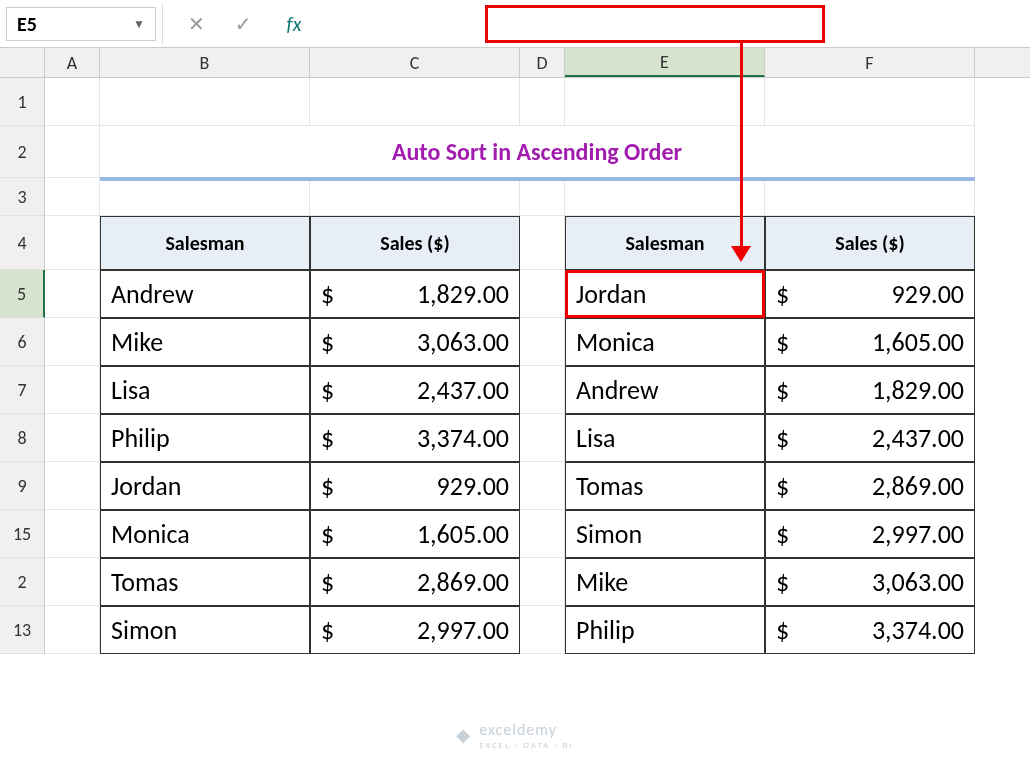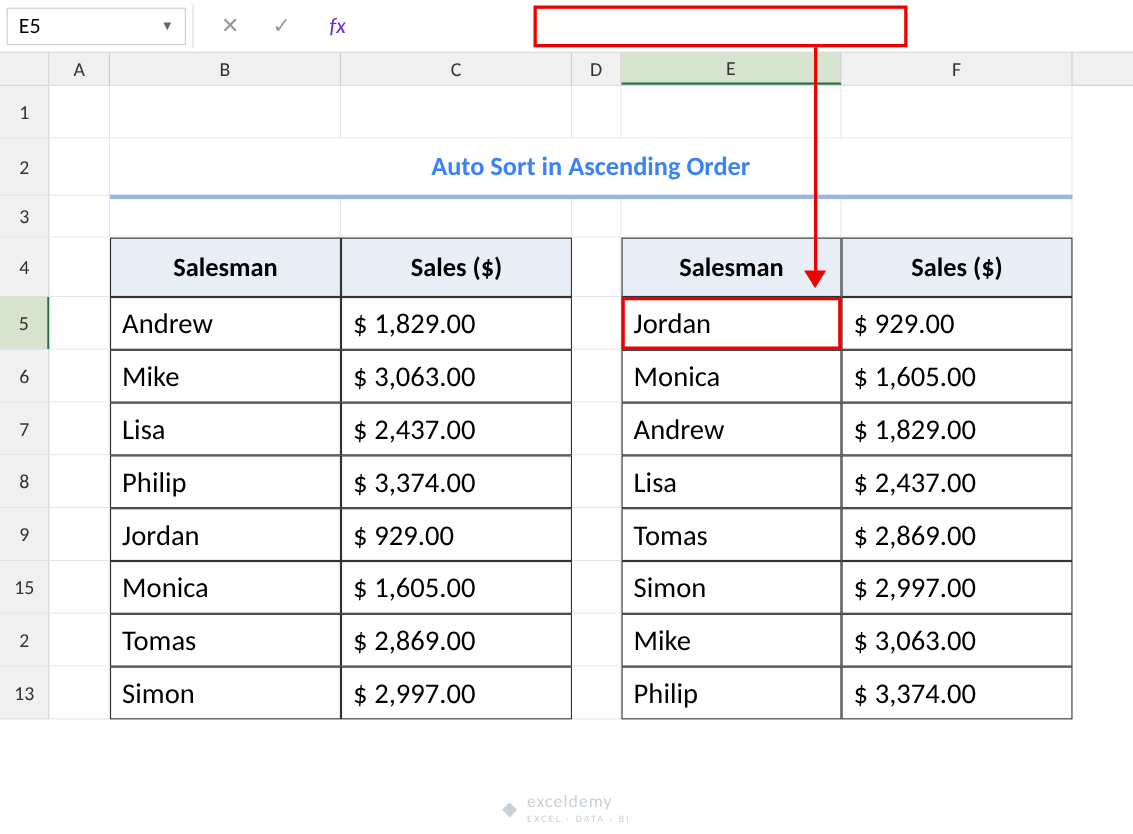--- a/index.html
+++ b/index.html
@@ -1,25 +1,25 @@
 <!DOCTYPE html>
 <html><head>
 <meta charset="utf-8">
 <style>
 * { box-sizing: border-box; margin: 0; padding: 0; }
 body { font-family: Calibri, Arial, sans-serif; background: #fff; overflow: hidden; width: 1030px; height: 758px; position: relative; }
 
 
 .formula-bar { display: flex; align-items: center; height: 48px; border-bottom: 1px solid #ccc; background: #fff; }
-.name-box { width: 163px; height: 34px; border: 1px solid #ccc; margin: 0 6px; display: flex; align-items: center; padding: 0 10px; font-size: 20px; background: #fff; }
+.name-box { width: 150px; height: 34px; border: 1px solid #ccc; margin: 0 6px; display: flex; align-items: center; padding: 0 10px; font-size: 20px; background: #fff; font-weight: bold; }
 .name-box-arrow { margin-left: auto; color: #666; font-size: 12px; }
 .fb-sep { width: 1px; height: 40px; background: #ddd; }
 .fb-btns { display: flex; align-items: center; gap: 30px; padding: 0 25px; color: #999; }
 .fb-btn { font-size: 20px; }
-.fx-label { font-style: italic; font-size: 20px; color: #6d28d9; padding: 0 10px; }
+.fx-label { font-style: italic; font-size: 20px; color: #0f766e; padding: 0 10px; }
 .formula-input { flex: 1; height: 34px; border: none; font-size: 22px; padding: 0 8px; outline: none; }
 .formula-highlight { position: absolute; top: 5px; left: 485px; width: 340px; height: 38px; border: 3px solid #e00; pointer-events: none; z-index: 50; }
 
 
 .col-headers { display: flex; height: 30px; background: #f0f0f0; border-bottom: 1px solid #ccc; }
 .corner { width: 45px; border-right: 1px solid #ccc; background: #f0f0f0; }
 .ch { border-right: 1px solid #ccc; display: flex; align-items: center; justify-content: center; font-size: 18px; color: #333; background: #f0f0f0; }
 .ch.active { background: #d5e3cf; border-bottom: 2px solid #217346; }
 
 
@@ -38,29 +38,29 @@
 .c-F { width: 210px; }
 
 
 .r1 { height: 48px; }
 .r2 { height: 52px; }
 .r3 { height: 38px; }
 .r4 { height: 54px; }
 .rdata { height: 48px; }
 
 
-.title-cell { display: flex; align-items: center; justify-content: center; font-size: 24px; font-weight: bold; color: #3b82f6; }
+.title-cell { display: flex; align-items: center; justify-content: center; font-size: 24px; font-weight: bold; color: #a21caf; }
 .title-underline { position: absolute; height: 4px; background: #99b8e6; }
 
 
-.th { background: #e8eef6; border: 1px solid #333; display: flex; align-items: center; justify-content: center; font-weight: bold; font-size: 24px; }
+.th { background: #e8eef6; border: 1px solid #333; display: flex; align-items: center; justify-content: center; font-weight: bold; font-size: 20px; }
 .td { border: 1px solid #333; display: flex; align-items: center; font-size: 26px; padding: 0 10px; }
 .td.money { justify-content: space-between; }
 .td .dollar { margin-right: 6px; }
-.td .val { flex: 1; }
+.td .val { text-align: right; flex: 1; }
 
 
 .sel-E5 { position: absolute; border: 3px solid #e00; pointer-events: none; z-index: 40; }
 
 
 .arrow-line { position: absolute; background: #e00; z-index: 45; }
 .arrow-head { position: absolute; width: 0; height: 0; border-left: 10px solid transparent; border-right: 10px solid transparent; border-top: 16px solid #e00; z-index: 46; }
 
 
 .watermark { position: absolute; bottom: 8px; left: 50%; transform: translateX(-50%); color: #c8d0d8; font-size: 16px; letter-spacing: 1px; display: flex; align-items: center; gap: 8px; z-index: 1; }

